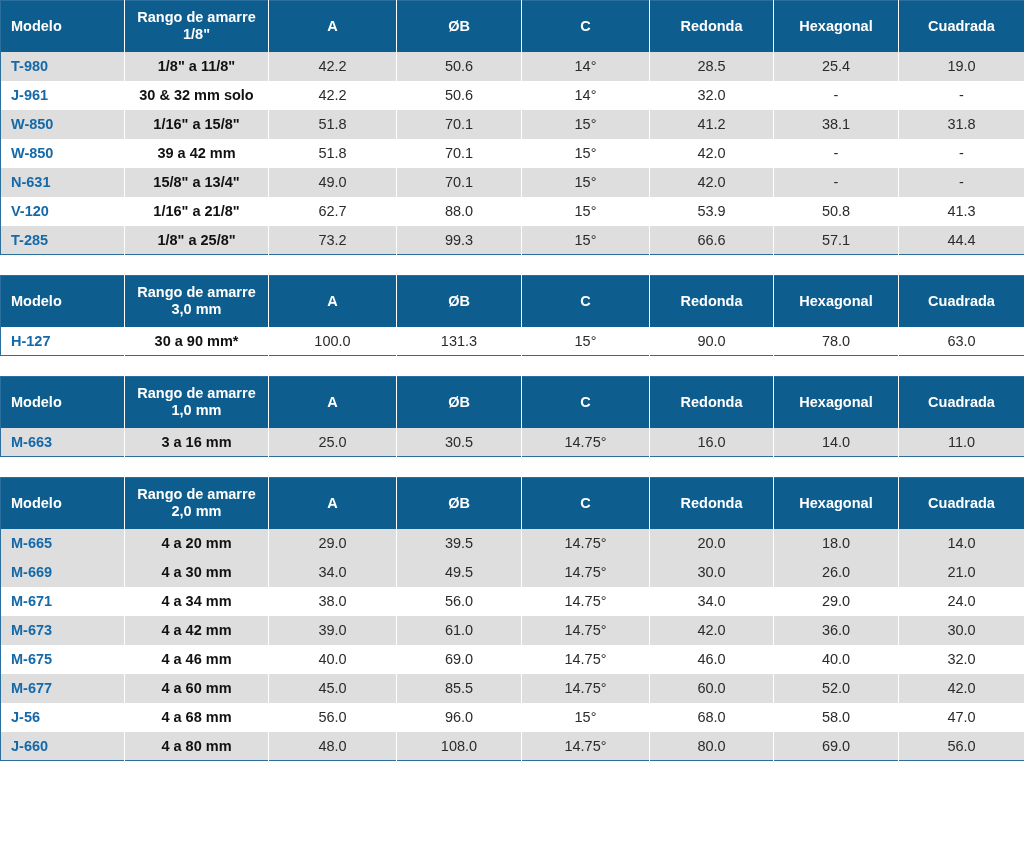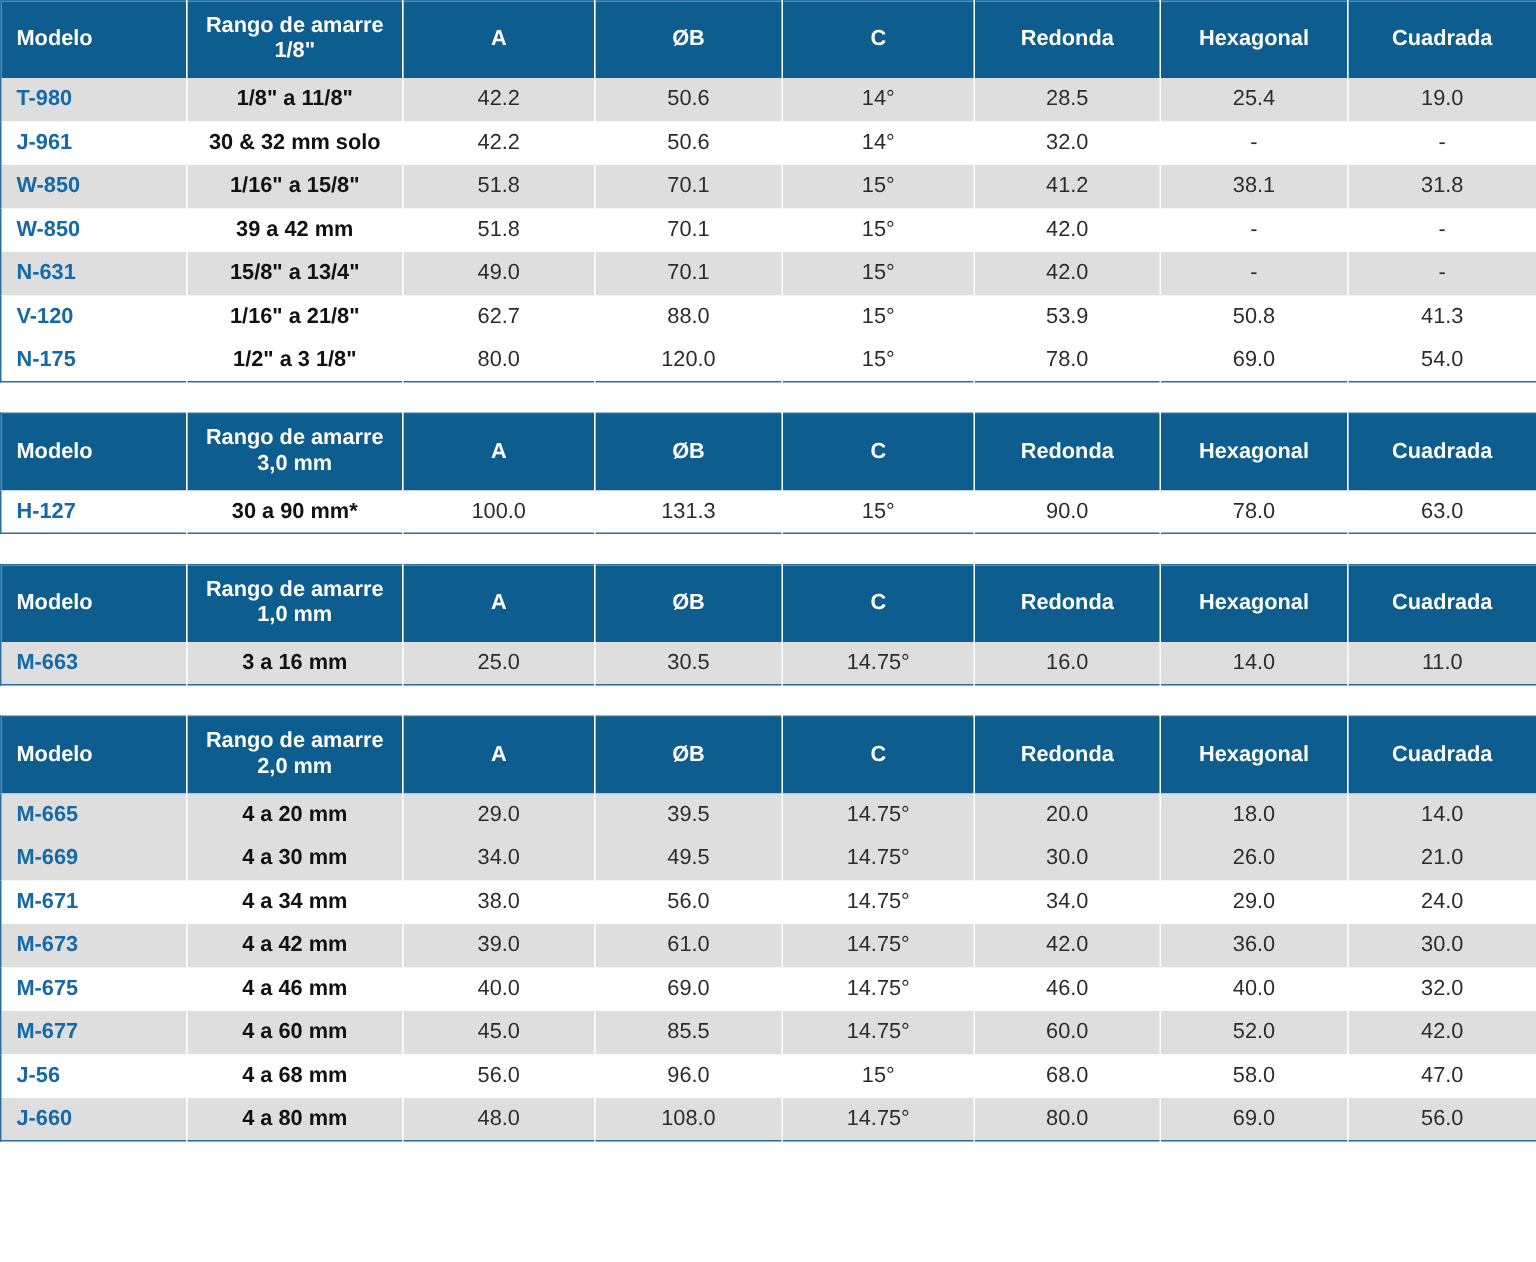--- a/index.html
+++ b/index.html
@@ -175,29 +175,29 @@
         <tr class="plain">
           <td class="c-modelo">V-120</td>
           <td class="c-rango">1/16" a 21/8"</td>
           <td class="c-val">62.7</td>
           <td class="c-val">88.0</td>
           <td class="c-val">15°</td>
           <td class="c-val">53.9</td>
           <td class="c-val">50.8</td>
           <td class="c-val">41.3</td>
         </tr>
-        <tr class="plain">
-          <td class="c-modelo">N-175</td>
-          <td class="c-rango">1/2" a 3 1/8"</td>
-          <td class="c-val">80.0</td>
-          <td class="c-val">120.0</td>
-          <td class="c-val">15°</td>
-          <td class="c-val">78.0</td>
-          <td class="c-val">69.0</td>
-          <td class="c-val">54.0</td>
+        <tr class="alt">
+          <td class="c-modelo">T-285</td>
+          <td class="c-rango">1/8" a 25/8"</td>
+          <td class="c-val">73.2</td>
+          <td class="c-val">99.3</td>
+          <td class="c-val">15°</td>
+          <td class="c-val">66.6</td>
+          <td class="c-val">57.1</td>
+          <td class="c-val">44.4</td>
         </tr>
       </tbody>
     </table>
     <table class="spec-table">
       <colgroup>
         <col class="w-modelo">
         <col class="w-rango">
         <col class="w-a">
         <col class="w-b">
         <col class="w-c">

